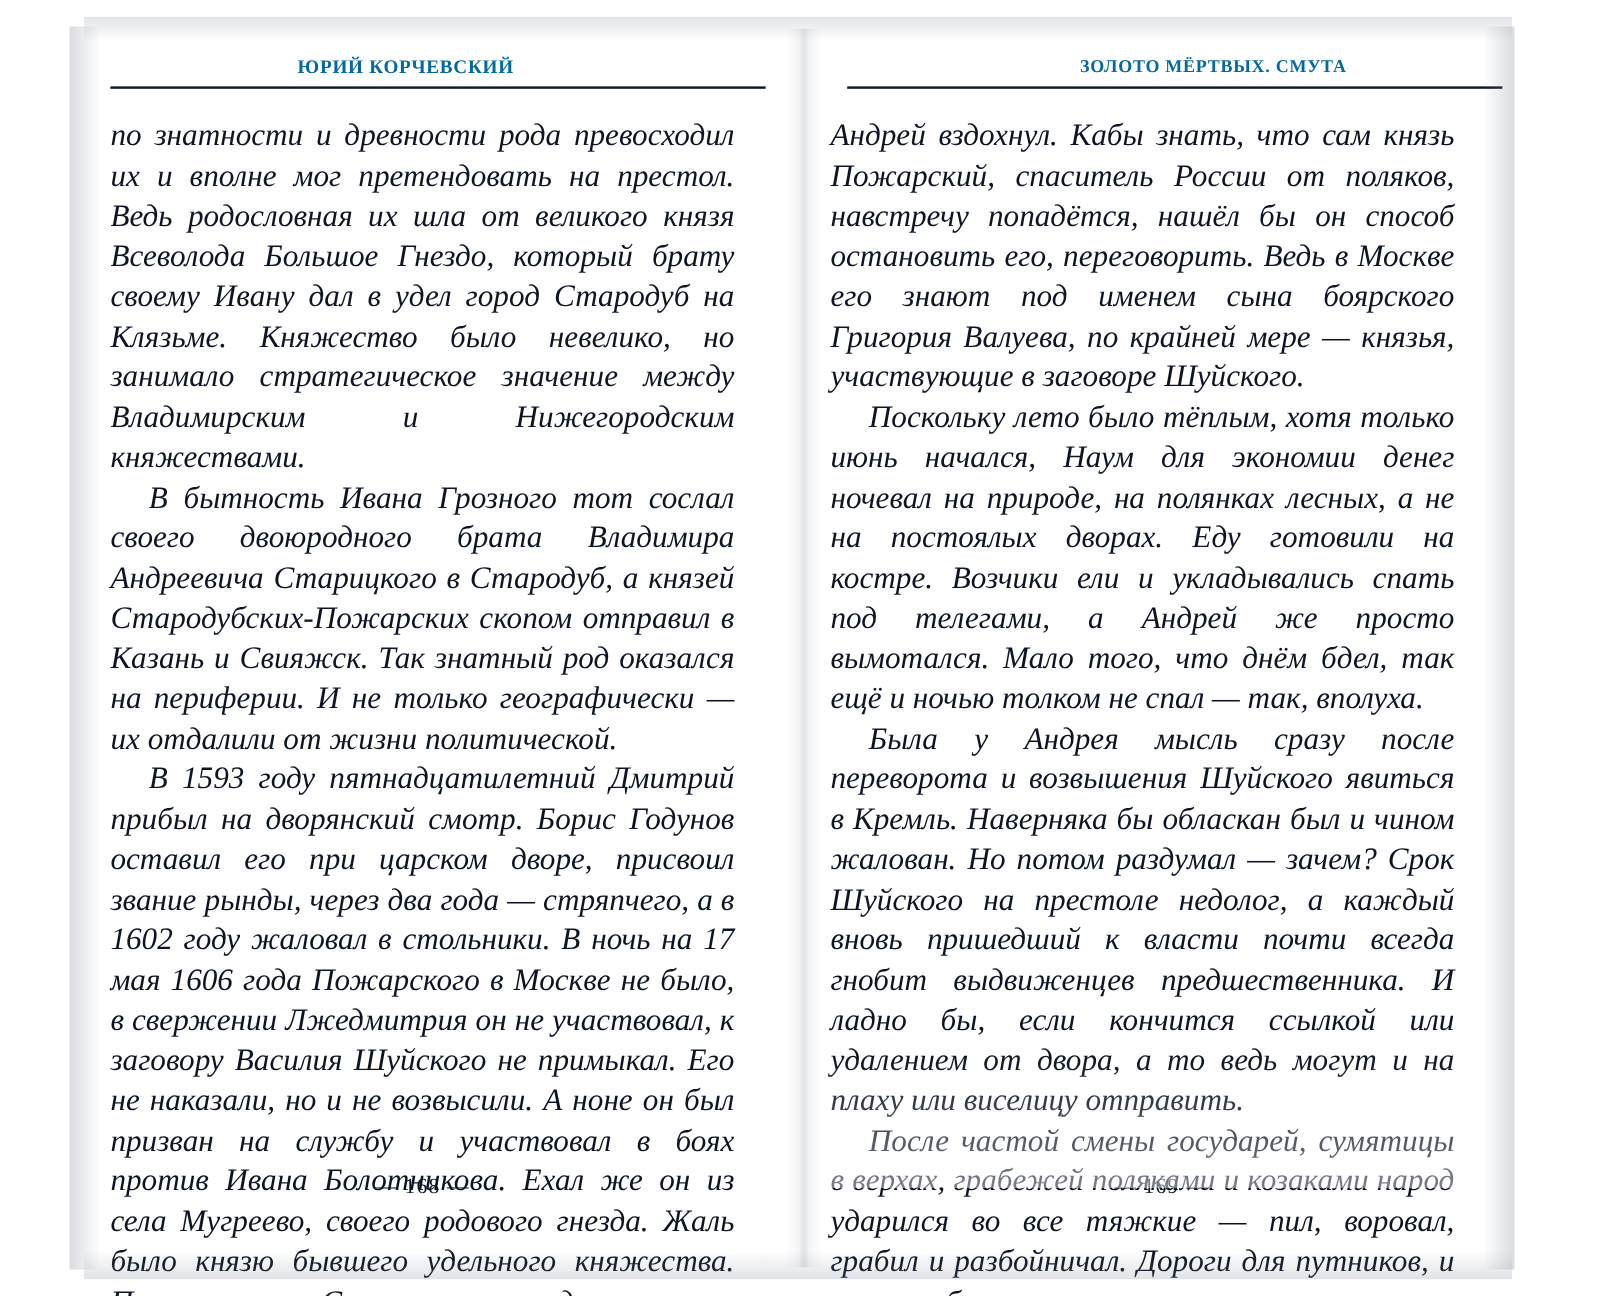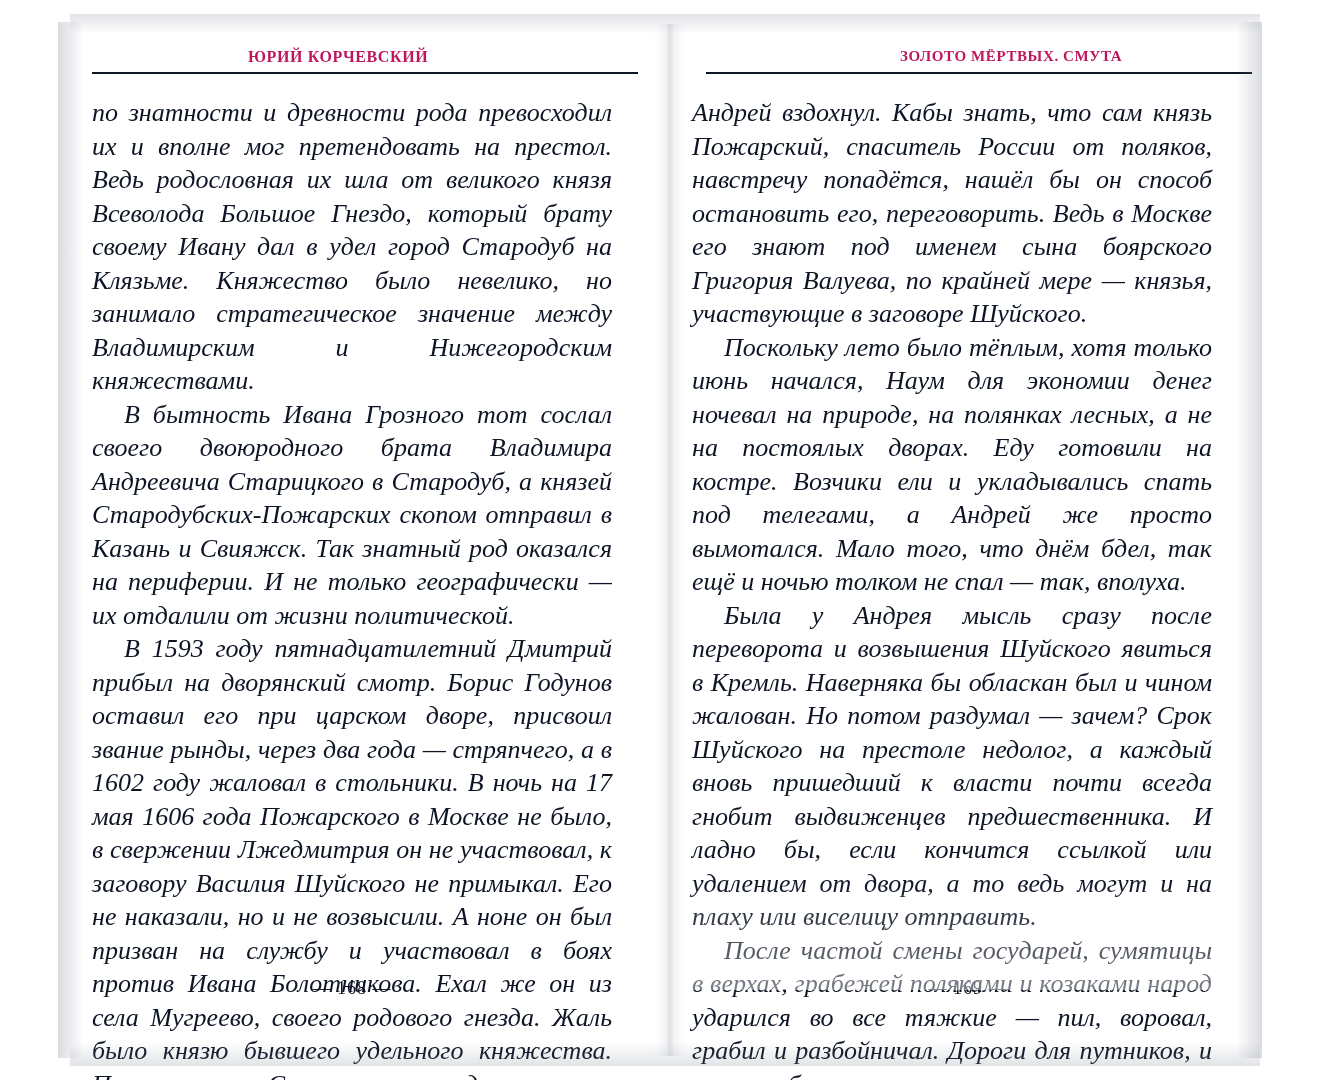--- a/index.html
+++ b/index.html
@@ -96,21 +96,21 @@
     box-sizing: border-box;
   }
   .page.left  { left: 68px; }
   .page.right { left: 684px; }
 
   .running-head {
     position: absolute;
     top: 48px;
     font-size: 16.5px;
     letter-spacing: 0.6px;
-    color: #be185d;
+    color: #0369a1;
     font-variant: small-caps;
     text-transform: uppercase;
     font-weight: 700;
     white-space: nowrap;
   }
   .page.left .running-head  { left: 180px; font-size: 16px; }
   .page.right .running-head { left: 216px; font-size: 15px; }
 
   .head-rule {
     position: absolute;

